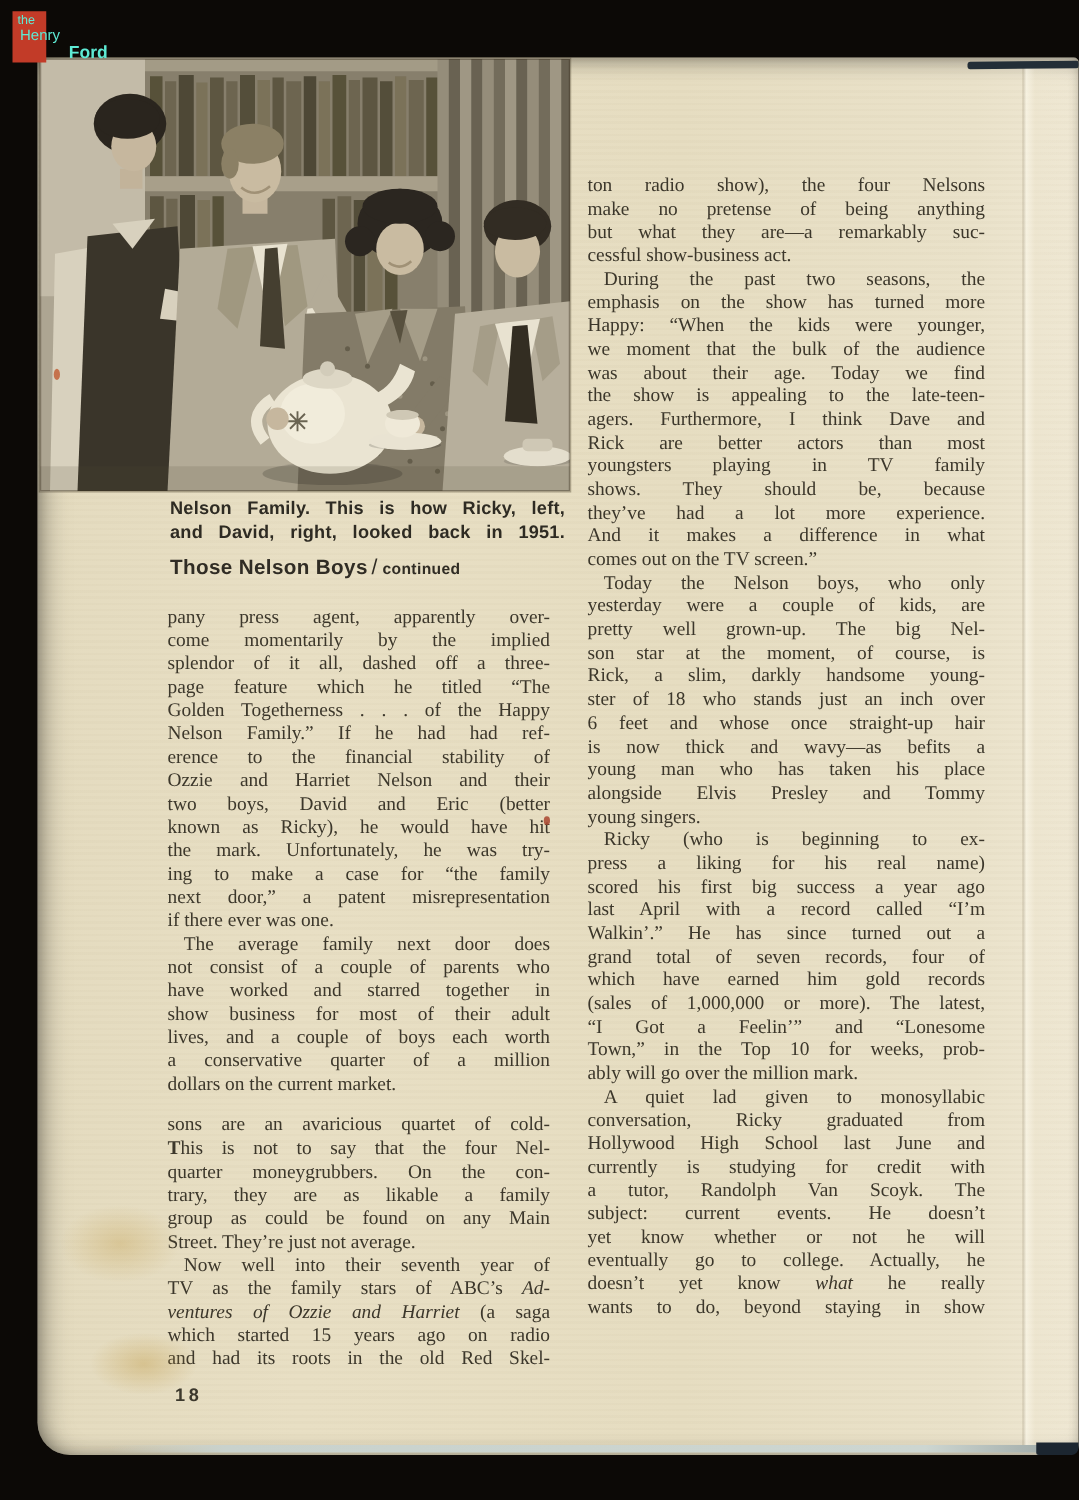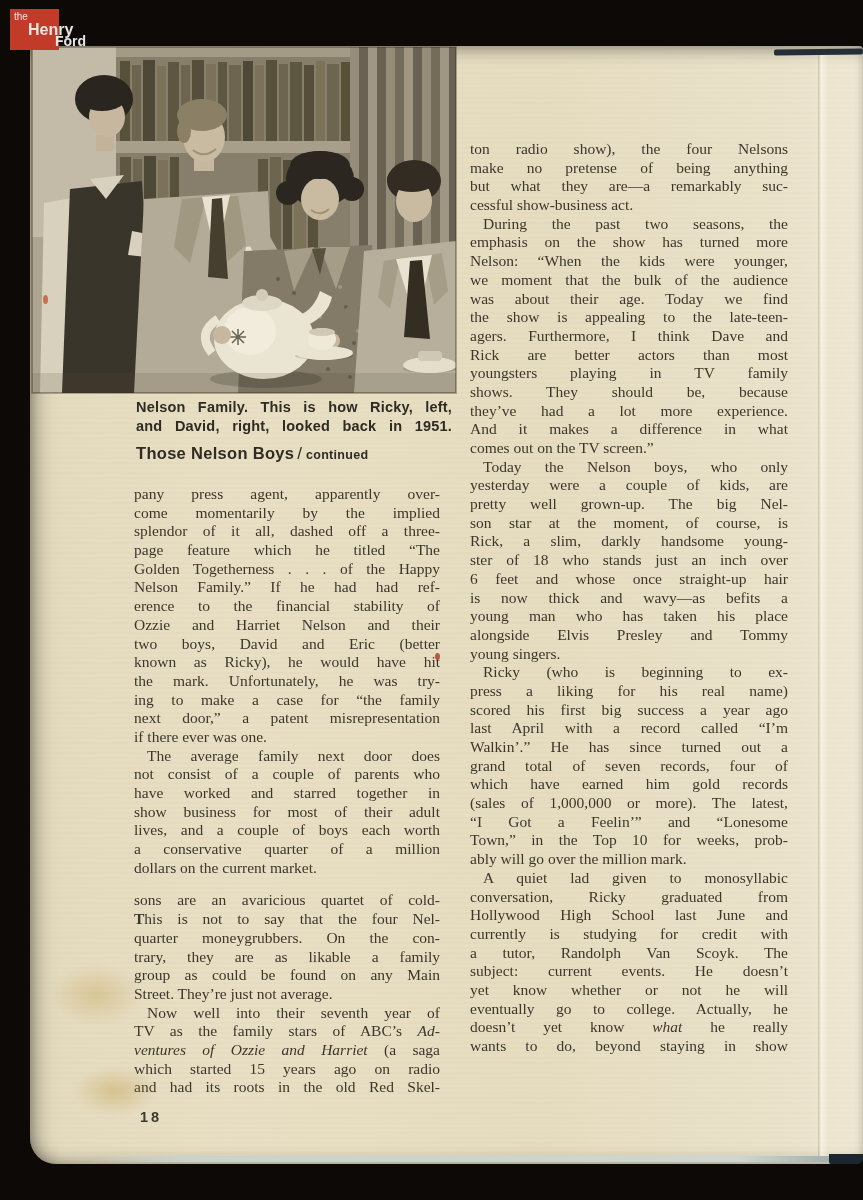--- a/index.html
+++ b/index.html
@@ -7,27 +7,27 @@
     width:863px;height:1200px;
     background:#0c0906;
     position:relative;
     overflow:hidden;
     font-family:"Liberation Serif","DejaVu Serif",serif;
   }
   .scan{position:absolute;inset:0;}
 
   
   .badge{
-    position:absolute;left:10px;top:9px;width:49px;height:41px;
-    background:#c23b28;color:#e5e5e5;
+    position:absolute;left:10px;top:9px;width:27px;height:41px;
+    background:#c23b28;color:#5eead4;
     font-family:"Liberation Sans","DejaVu Sans",sans-serif;
     line-height:1;z-index:5;
   }
   .badge .b-the{position:absolute;left:4px;top:3px;font-size:10px;font-weight:400;}
-  .badge .b-henry{position:absolute;left:18px;top:13px;font-size:16px;font-weight:700;}
+  .badge .b-henry{position:absolute;left:6px;top:13px;font-size:12px;font-weight:400;}
   .badge .b-ford{position:absolute;left:4px;top:25px;font-size:14px;font-weight:700;padding-left:41px;}
 
   
   .page{
     position:absolute;left:30px;top:46px;width:833px;height:1118px;
     background:linear-gradient(90deg,#e4dbbf 0%,#e8dfc4 25%,#e6ddc1 62%,#eae2ca 90%,#efe8d4 100%);
     border-radius:3px 4px 8px 26px;
     box-shadow:
       inset 16px 0 24px -16px rgba(0,0,0,.55),
       inset 0 14px 20px -14px rgba(0,0,0,.45),
@@ -351,21 +351,21 @@
     <div class="col col-right">
         <div class="para">
           <div class="tline">ton radio show), the four Nelsons</div>
           <div class="tline">make no pretense of being anything</div>
           <div class="tline">but what they are—a remarkably suc-</div>
           <div class="tline tlast">cessful show-business act.</div>
         </div>
         <div class="para">
           <div class="tline tindent">During the past two seasons, the</div>
           <div class="tline">emphasis on the show has turned more</div>
-          <div class="tline">Nelson: “When the kids were younger,</div>
+          <div class="tline">Happy: “When the kids were younger,</div>
           <div class="tline">we moment that the bulk of the audience</div>
           <div class="tline">was about their age. Today we find</div>
           <div class="tline">the show is appealing to the late-teen-</div>
           <div class="tline">agers. Furthermore, I think Dave and</div>
           <div class="tline">Rick are better actors than most</div>
           <div class="tline">youngsters playing in TV family</div>
           <div class="tline">shows. They should be, because</div>
           <div class="tline">they’ve had a lot more experience.</div>
           <div class="tline">And it makes a difference in what</div>
           <div class="tline tlast">comes out on the TV screen.”</div>

